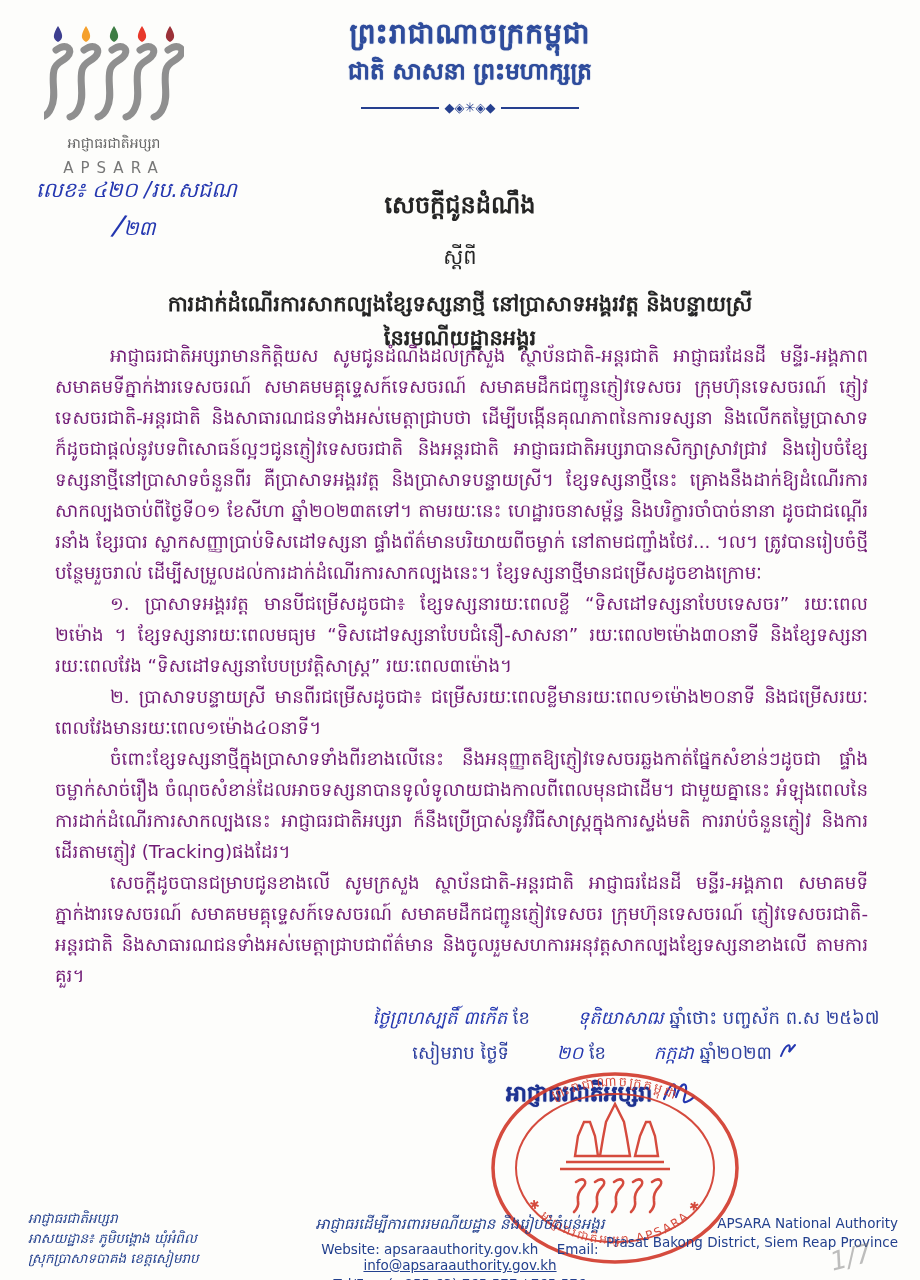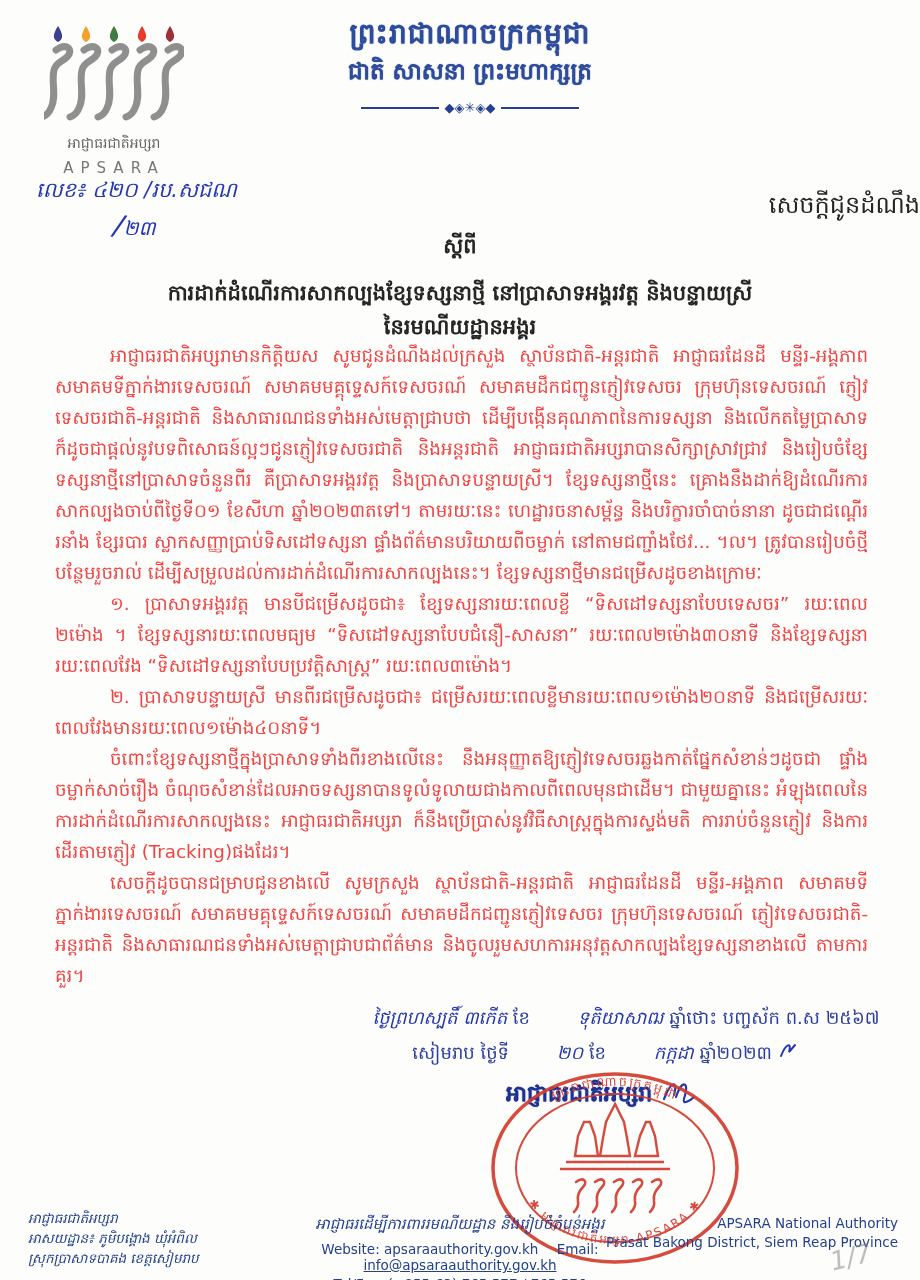--- a/index.html
+++ b/index.html
@@ -19,25 +19,25 @@
   .logo { position:absolute; left:34px; top:24px; width:160px; text-align:center; }
   .logo-kh { font-size:14px; color:#666; margin-top:2px; }
   .logo-en { font-size:15px; color:#777; letter-spacing:7px; margin-top:4px; }
   
   .ref { position:absolute; left:36px; top:176px; color:#2437b0; }
   .ref-main { font-size:21px; font-style:italic; }
   .ref-sub  { font-size:20px; font-style:italic; margin-left:78px; margin-top:2px; }
   .ref-sub .slash { font-size:28px; display:inline-block; transform:rotate(8deg); }
   
   .title { position:absolute; left:0; right:0; top:190px; text-align:center; color:#252525; }
-  .title-heading { font-size:24px; font-weight:normal;text-align:right; }
-  .title-regarding { font-size:21px; font-weight:bold; margin-top:7px; }
+  .title-heading { font-size:24px; font-weight:bold; }
+  .title-regarding { font-size:21px; font-weight:normal; margin-top:18px; }
   .title-subject { font-size:21px; font-weight:bold; margin-top:13px; line-height:34px; }
   
-  .body { position:absolute; left:55px; right:52px; top:340px; font-size:18.3px; line-height:31px; text-align:justify; color:#ef4444; }
+  .body { position:absolute; left:55px; right:52px; top:340px; font-size:18.3px; line-height:31px; text-align:justify; color:#701a75; }
   .body p { text-indent:55px; margin:0; }
   
   .dateblk { position:absolute; left:320px; width:570px; top:1000px; text-align:center; font-size:18px; line-height:35px; color:#2c3e9e; }
   .hw { color:#2437b0; font-style:italic;margin-left:42px; }
   .authority { font-size:22px; font-weight:bold; color:#1d3291; margin-top:3px; text-shadow:0 0 1px #1d3291; }
   .sig-wrap { display:inline-block; vertical-align:middle; }
   
   .seal { position:absolute; left:488px; top:1070px; opacity:.92; }
   
   .footer { position:absolute; left:0; right:0; bottom:0; height:80px; font-size:13.5px; color:#23408e; }

